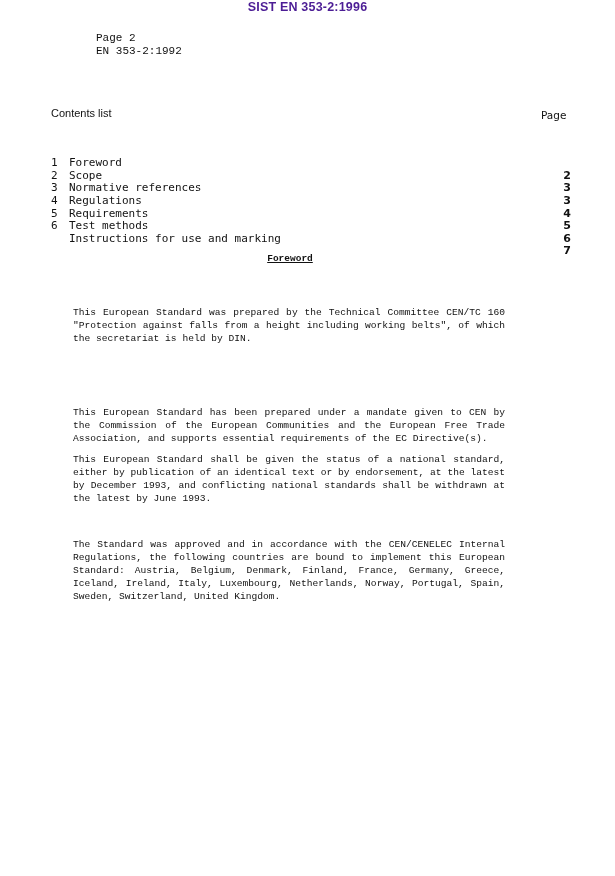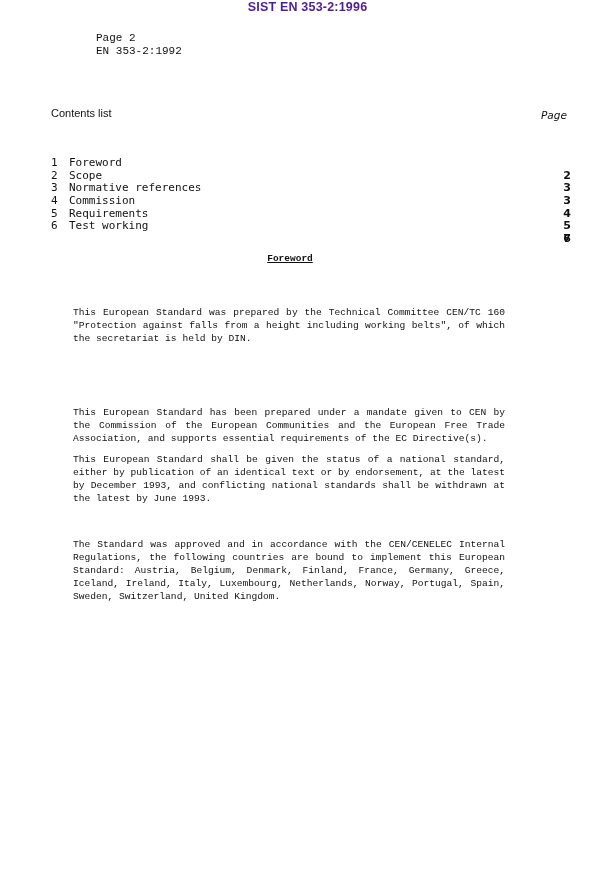--- a/index.html
+++ b/index.html
@@ -41,21 +41,20 @@
       left: 51px;
       font-family: "Liberation Sans", sans-serif;
       font-size: 11px;
     }
     .page-col-title {
       position: absolute;
       top: 109px;
       left: 541px;
       font-family: "DejaVu Sans", sans-serif;
       font-size: 10.5px;
-      font-style: italic;
     }
     .toc {
       position: absolute;
       top: 132px;
       left: 51px;
       width: 520px;
       font-family: "DejaVu Sans Mono", monospace;
       font-size: 11px;
       line-height: 12.6px;
     }
@@ -130,35 +129,36 @@
     <span class="toc-label">Scope</span>
     <span class="toc-page">3</span>
   </div>
   <div class="toc-row">
     <span class="toc-num">2</span>
     <span class="toc-label">Normative references</span>
     <span class="toc-page">3</span>
   </div>
   <div class="toc-row">
     <span class="toc-num">3</span>
-    <span class="toc-label">Commission</span>
+    <span class="toc-label">Regulations</span>
     <span class="toc-page">4</span>
   </div>
   <div class="toc-row">
     <span class="toc-num">4</span>
     <span class="toc-label">Requirements</span>
     <span class="toc-page">5</span>
   </div>
   <div class="toc-row">
     <span class="toc-num">5</span>
-    <span class="toc-label">Test working</span>
+    <span class="toc-label">Test methods</span>
     <span class="toc-page">6</span>
   </div>
   <div class="toc-row">
     <span class="toc-num">6</span>
+    <span class="toc-label">Instructions for use and marking</span>
     <span class="toc-page">7</span>
   </div>
 </div>
 
 <div class="foreword-title">Foreword</div>
 
 <p class="para p1">This European Standard was prepared by the Technical Committee CEN/TC 160 "Protection against falls from a height including working belts", of which the secretariat is held by DIN.</p>
 <p class="para p2">This European Standard has been prepared under a mandate given to CEN by the Commission of the European Communities and the European Free Trade Association, and supports essential requirements of the EC Directive(s).</p>
 <p class="para p3">This European Standard shall be given the status of a national standard, either by publication of an identical text or by endorsement, at the latest by December 1993, and conflicting national standards shall be withdrawn at the latest by June 1993.</p>
 <p class="para p4">The Standard was approved and in accordance with the CEN/CENELEC Internal Regulations, the following countries are bound to implement this European Standard: Austria, Belgium, Denmark, Finland, France, Germany, Greece, Iceland, Ireland, Italy, Luxembourg, Netherlands, Norway, Portugal, Spain, Sweden, Switzerland, United Kingdom.</p>

